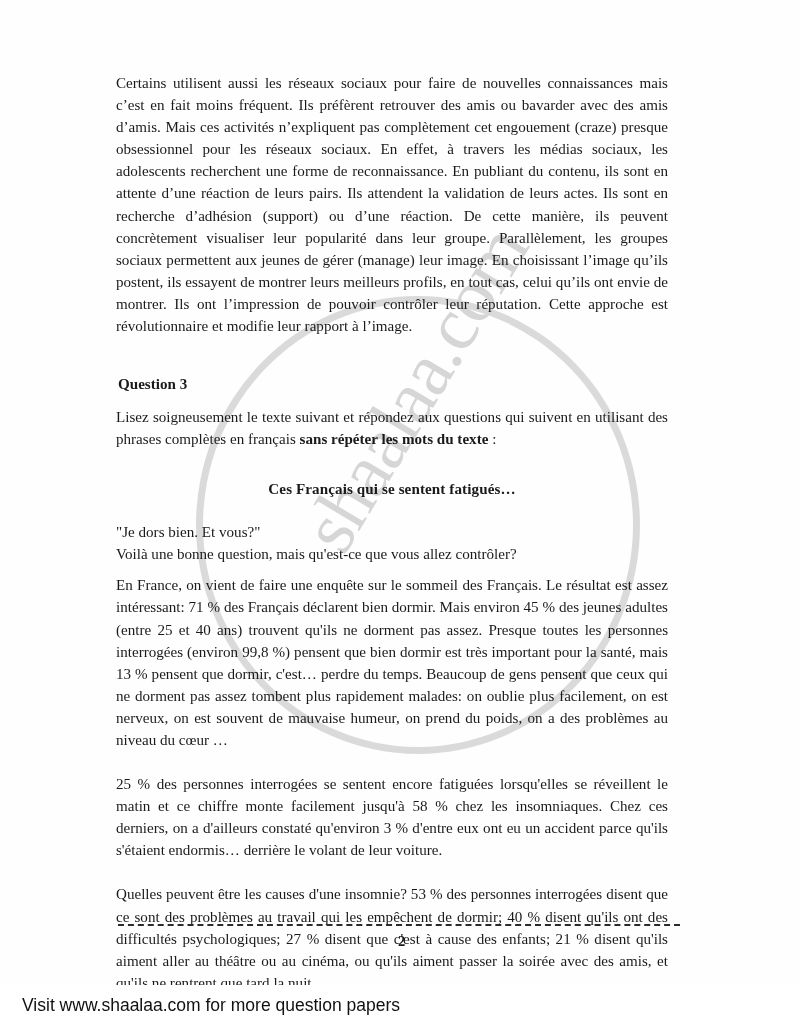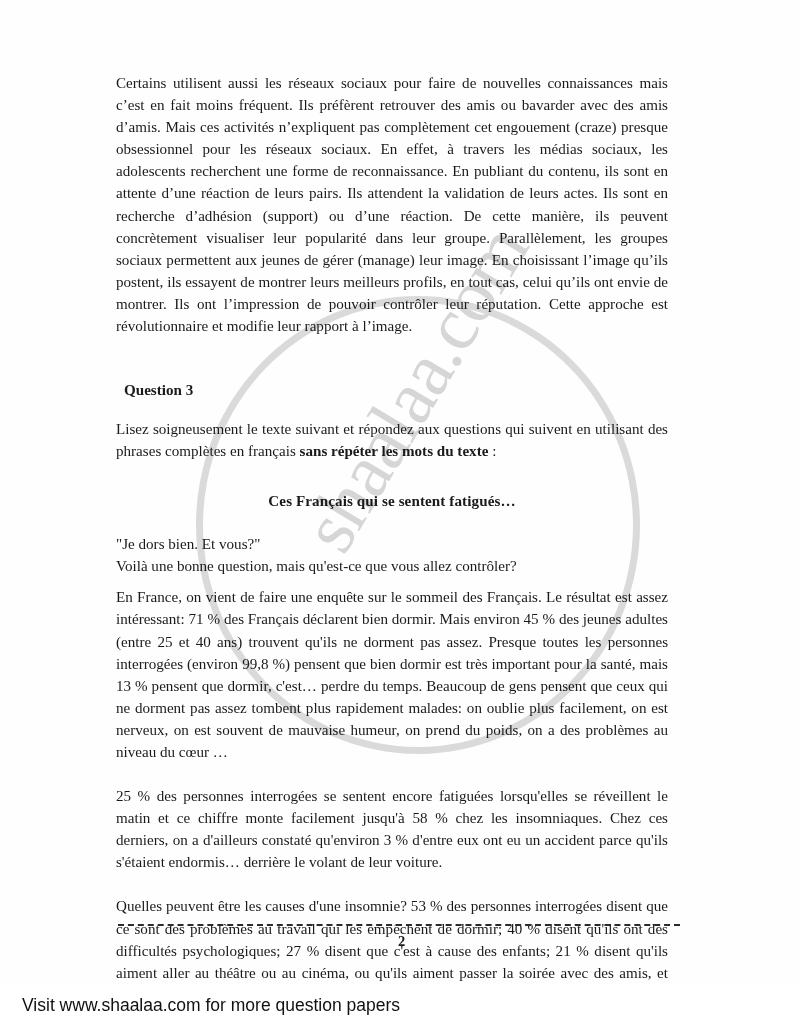--- a/index.html
+++ b/index.html
@@ -77,21 +77,21 @@
     text-justify: inter-word;
     hyphens: none;
   }
   p.para:last-child { margin-bottom: 0; }
 
   .spacer-lg { height: 22px; }
   .spacer-md { height: 16px; }
   .spacer-sm { height: 9px; }
 
   h2.qhead {
-    margin: 8px;
+    margin: 2px;
     font-size: 15.1px;
     line-height: 21px;
     font-weight: bold;
     text-align: left;
   }
 
   .bold-inline { font-weight: bold; }
 
   h3.text-title {
     margin: 0;

